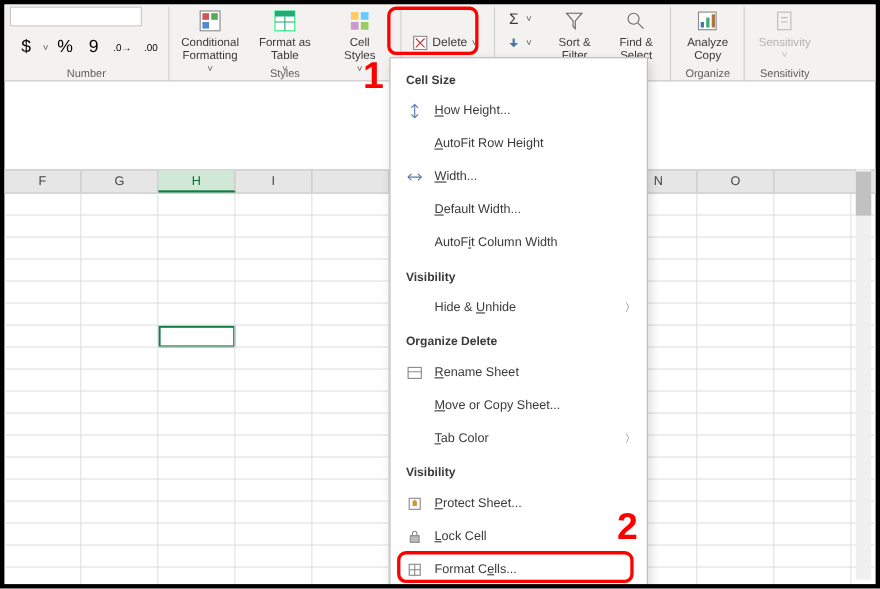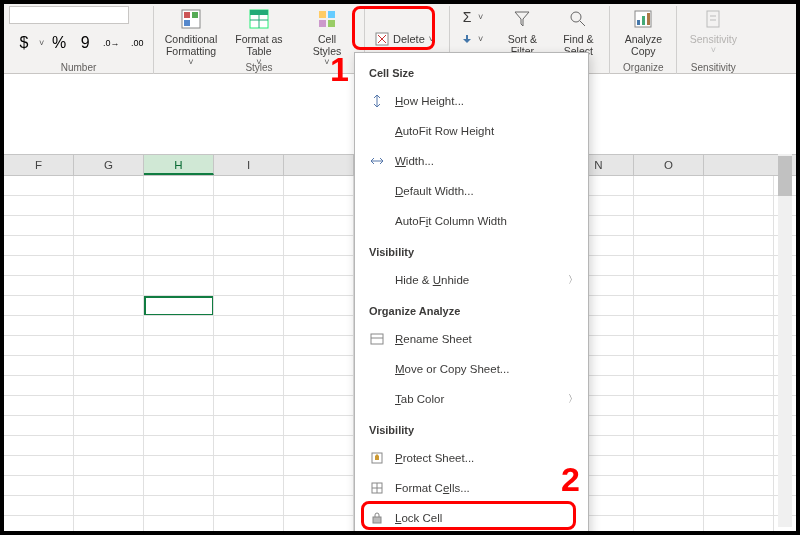--- a/index.html
+++ b/index.html
@@ -312,21 +312,21 @@
       <span>AutoF<span class="u-key">i</span>t Column Width</span>
     </div>
 
   <div class="dd-section">Visibility</div>
   <div class="dd-item">
       <span class="dd-empty-ico"></span>
       <span>Hide &amp; <span class="u-key">U</span>nhide</span>
       <span class="sub-chev">〉</span>
     </div>
 
-  <div class="dd-section">Organize Analyze</div>
+  <div class="dd-section">Organize Delete</div>
   <div class="dd-item">
       <span class="dd-ico">
         <svg width="14" height="14">
           <rect x="1" y="2" width="12" height="10" fill="none" stroke="#888"></rect>
           <line x1="1" y1="6" x2="13" y2="6" stroke="#888"></line>
         </svg>
       </span>
       <span><span class="u-key">R</span>ename Sheet</span>
     </div>
   <div class="dd-item">
@@ -341,38 +341,38 @@
 
   <div class="dd-section">Visibility</div>
   <div class="dd-item">
       <span class="dd-ico">
         <svg width="14" height="14">
           <rect x="2" y="2" width="10" height="10" fill="none" stroke="#888"></rect>
           <path d="M5 5 L7 3 L9 5 L9 9 L5 9 Z" fill="#c93"></path>
         </svg>
       </span>
       <span><span class="u-key">P</span>rotect Sheet...</span>
+    </div>
+  <div class="dd-item">
+      <span class="dd-ico">
+        <svg width="14" height="14">
+          <rect x="3" y="6" width="8" height="6" fill="#bbb" stroke="#888"></rect>
+          <path d="M5 6 L5 4 A2 2 0 0 1 9 4 L9 6" fill="none" stroke="#888"></path>
+        </svg>
+      </span>
+      <span><span class="u-key">L</span>ock Cell</span>
     </div>
   <div class="dd-item">
       <span class="dd-ico">
         <svg width="14" height="14">
           <rect x="2" y="2" width="10" height="10" fill="none" stroke="#888"></rect>
           <line x1="2" y1="7" x2="12" y2="7" stroke="#888"></line>
           <line x1="7" y1="2" x2="7" y2="12" stroke="#888"></line>
         </svg>
       </span>
       <span>Format C<span class="u-key">e</span>lls...</span>
-    </div>
-  <div class="dd-item">
-      <span class="dd-ico">
-        <svg width="14" height="14">
-          <rect x="3" y="6" width="8" height="6" fill="#bbb" stroke="#888"></rect>
-          <path d="M5 6 L5 4 A2 2 0 0 1 9 4 L9 6" fill="none" stroke="#888"></path>
-        </svg>
-      </span>
-      <span><span class="u-key">L</span>ock Cell</span>
     </div>
 </div>
 
 <div class="red-box" style="left:348px; top:2px; width:83px; height:44px;"></div>
 <div class="red-num" style="left:326px; top:46px;">1</div>
 <div class="red-box" style="left:357px; top:497px; width:215px; height:29px;"></div>
 <div class="red-num" style="left:557px; top:456px;">2</div>
 
 </body></html>

